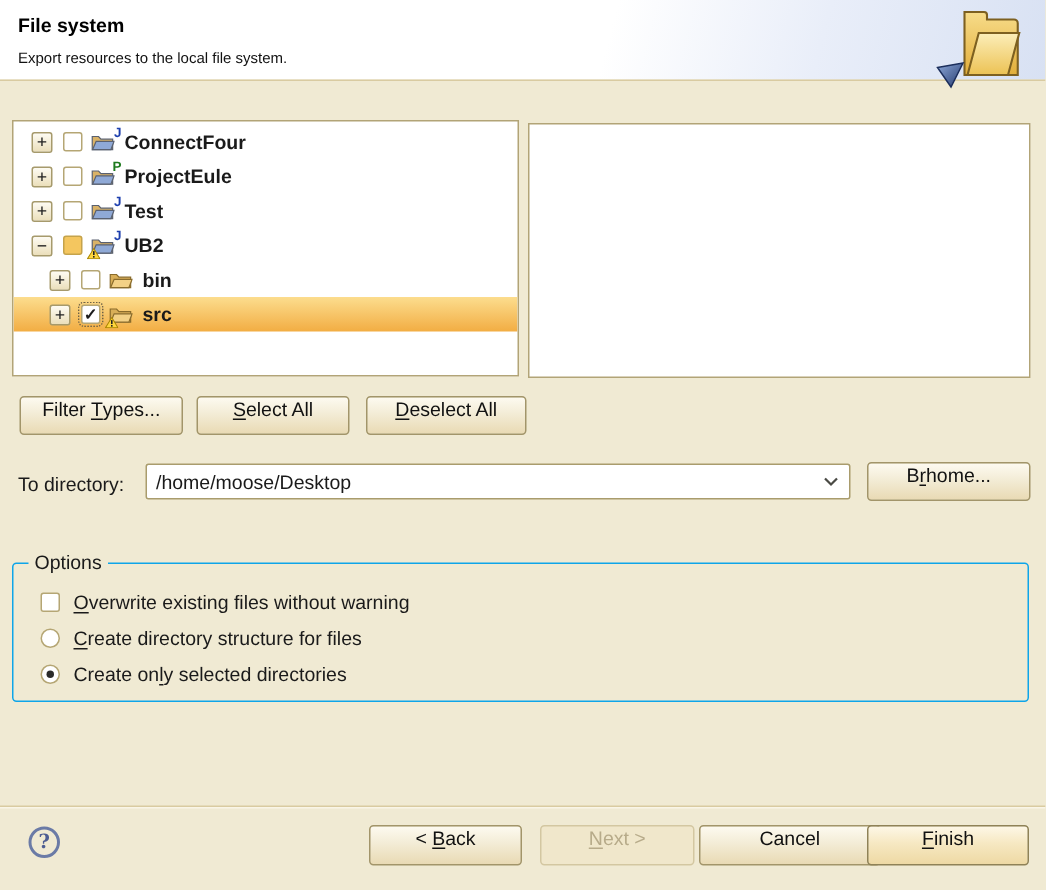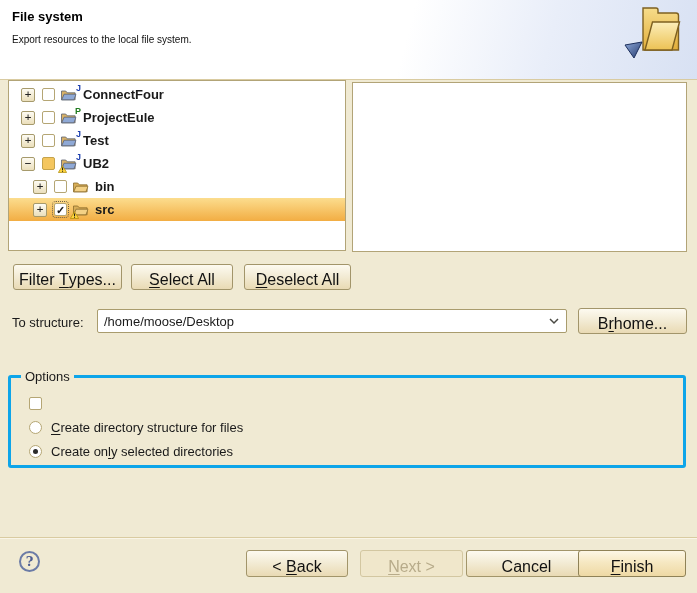--- a/index.html
+++ b/index.html
@@ -7,21 +7,21 @@
   body {
     position:relative; overflow:hidden;
     background:#f0ead3;
     font-family:"Liberation Sans", sans-serif;
     font-size:13px; color:#1a1a1a;
   }
   .mn { text-decoration:underline; text-underline-offset:2px; }
 
   
   .header {
-    position:absolute; left:0; top:0; width:697px; height:80px;
+    position:absolute; left:0; top:0; width:697px; height:54px;
     background:linear-gradient(105deg,#ffffff 58%,#e9eef9 78%,#d8e1f3 100%);
     border-bottom:1px solid #d9cba1;
   }
   .hdr-title { position:absolute; left:12px; top:9px; font-weight:bold; font-size:13px; color:#000; }
   .hdr-sub   { position:absolute; left:12px; top:34px; font-size:10px; color:#111; }
   .hdr-icon  { position:absolute; right:8px; top:2px; width:72px; height:60px; }
 
   
   .tree-panel {
     position:absolute; left:8px; top:80px; width:338px; height:171px;
@@ -61,24 +61,24 @@
     text-shadow:0 0 2px #fff, 0 0 2px #fff;
   }
   .deco.j { color:#1d3fae; }
   .deco.p { color:#1e7a1e; }
   .icon-java   { --fb:#d9b267; --ff:#8fa9d6; --fs:#5a6170; }
   .icon-folder { --fb:#d8ae58; --ff:#f3d186; --fs:#8a6c2c; }
   .tlabel { white-space:nowrap;font-weight:bold; }
 
   
   .btn {
-    position:absolute; display:flex; align-items:flex-end; justify-content:center;
+    position:absolute; display:flex; align-items:flex-start; justify-content:center;
     border:1px solid #a2956a; border-radius:3px;
     background:linear-gradient(#fdfaf0,#f3ecd6 45%,#e9dab4);
-    font-size:16px; color:#111; cursor:default; white-space:pre;
+    font-size:13px; color:#111; cursor:default; white-space:pre;
   }
   .btn.disabled {
     background:#f0e7cb; border-color:#d3c7a1; color:#b7ab8a;
   }
   .btn.default {
     background:linear-gradient(#fdf7e6,#f6e8c2 45%,#eed9a4);
     border-color:#8f8257;
   }
   #btn-filter   { left:13px;  top:264px; width:109px; height:26px; }
   #btn-select   { left:131px; top:264px; width:102px; height:26px; }
@@ -95,21 +95,21 @@
     position:absolute; left:97px; top:309px; width:470px; height:24px;
     background:#fff; border:1px solid #a99c6d; border-radius:2px;
     display:flex; align-items:center;
   }
   .combo-text { padding-left:6px; flex:1; white-space:nowrap; overflow:hidden; }
   .combo-arrow { flex:none; width:24px; height:100%; display:flex; align-items:center; justify-content:center; }
 
   
   .options {
     position:absolute; left:8px; top:375px; width:678px; height:93px;
-    border:3px solid #0ea5e9; border-radius:3px;
+    border:1px solid #0ea5e9; border-radius:3px;
   }
   .opt-title { position:absolute; left:10px; top:-9px; background:#f0ead3; padding:0 4px; }
   .optrow { position:absolute; left:18px; height:20px; display:flex; align-items:center; }
   .optrow .cb, .optrow .radio { margin-right:9px; }
   #opt-row1 { top:15px; } #opt-row2 { top:39px; } #opt-row3 { top:63px; }
   .radio {
     flex:none; width:13px; height:13px; border:1px solid #b5a674; border-radius:50%;
     background:#fff; display:flex; align-items:center; justify-content:center;
   }
   .radio.on::after { content:""; width:5px; height:5px; border-radius:50%; background:#2b2b2b; }
@@ -251,36 +251,37 @@
   </div>
 
 </div>
 
 <div class="list-panel"></div>
 
 <button class="btn" id="btn-filter"><span>Filter </span><span class="mn">T</span><span>ypes...</span></button>
 <button class="btn" id="btn-select"><span></span><span class="mn">S</span><span>elect All</span></button>
 <button class="btn" id="btn-deselect"><span></span><span class="mn">D</span><span>eselect All</span></button>
 
-<div class="dir-label">To structure:</div>
+<div class="dir-label">To directory:</div>
 <div class="combo">
   <span class="combo-text">/home/moose/Desktop</span>
   <span class="combo-arrow">
     <svg width="10" height="7" viewBox="0 0 10 7">
         <polyline points="1,1 5,5 9,1" fill="none" stroke="#4a4a44" stroke-width="1.5"></polyline>
       </svg>
   </span>
 </div>
 <button class="btn" id="btn-browse"><span>B</span><span class="mn">r</span><span>home...</span></button>
 
 <div class="options">
   <span class="opt-title">Options</span>
 
   <div class="optrow" id="opt-row1">
     <span class="cb"></span>
+    <span><span></span><span class="mn">O</span><span>verwrite existing files without warning</span></span>
   </div>
 
   <div class="optrow" id="opt-row3">
     <span class="radio on"></span>
     <span><span>Create on</span><span class="mn">l</span><span>y selected directories</span></span>
   </div>
 
   <div class="optrow" id="opt-row2">
     <span class="radio"></span>
     <span><span></span><span class="mn">C</span><span>reate directory structure for files</span></span>

